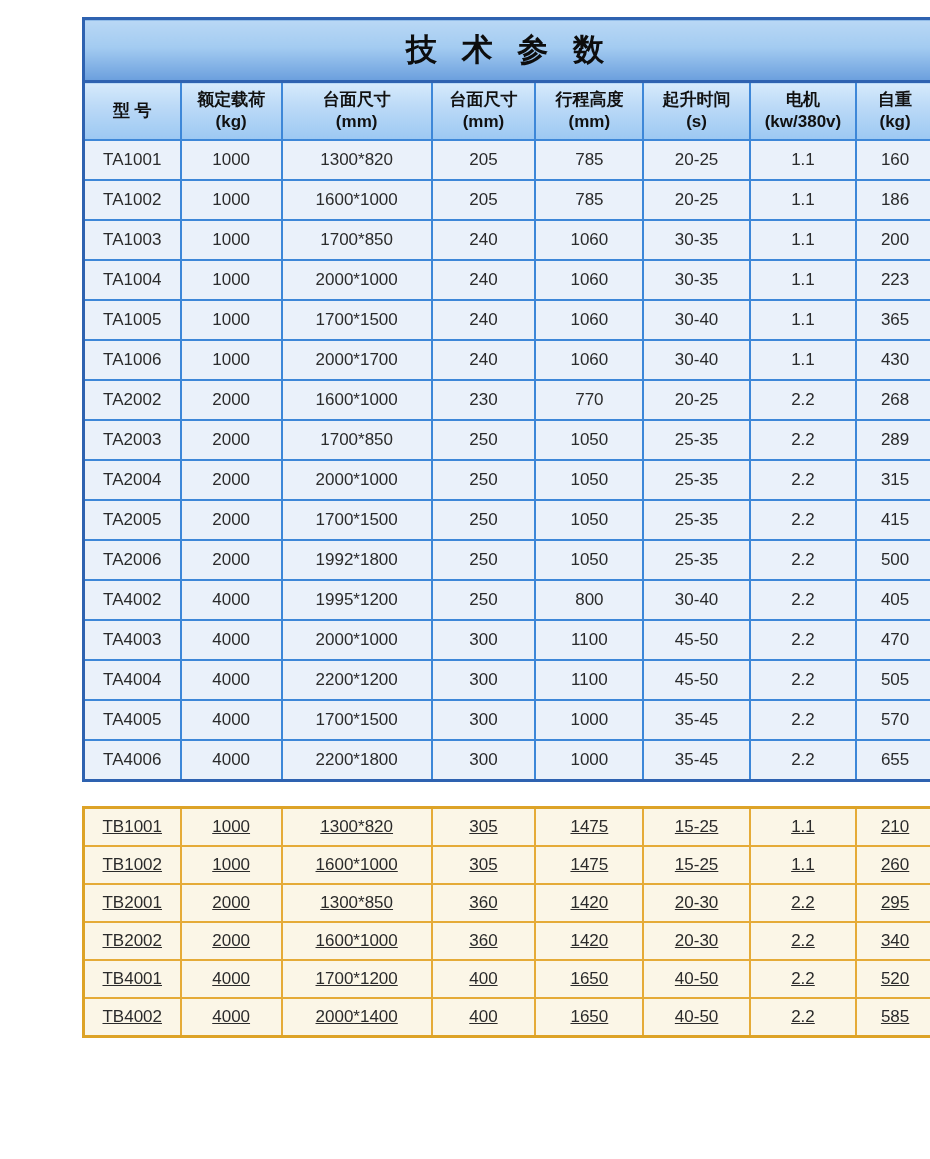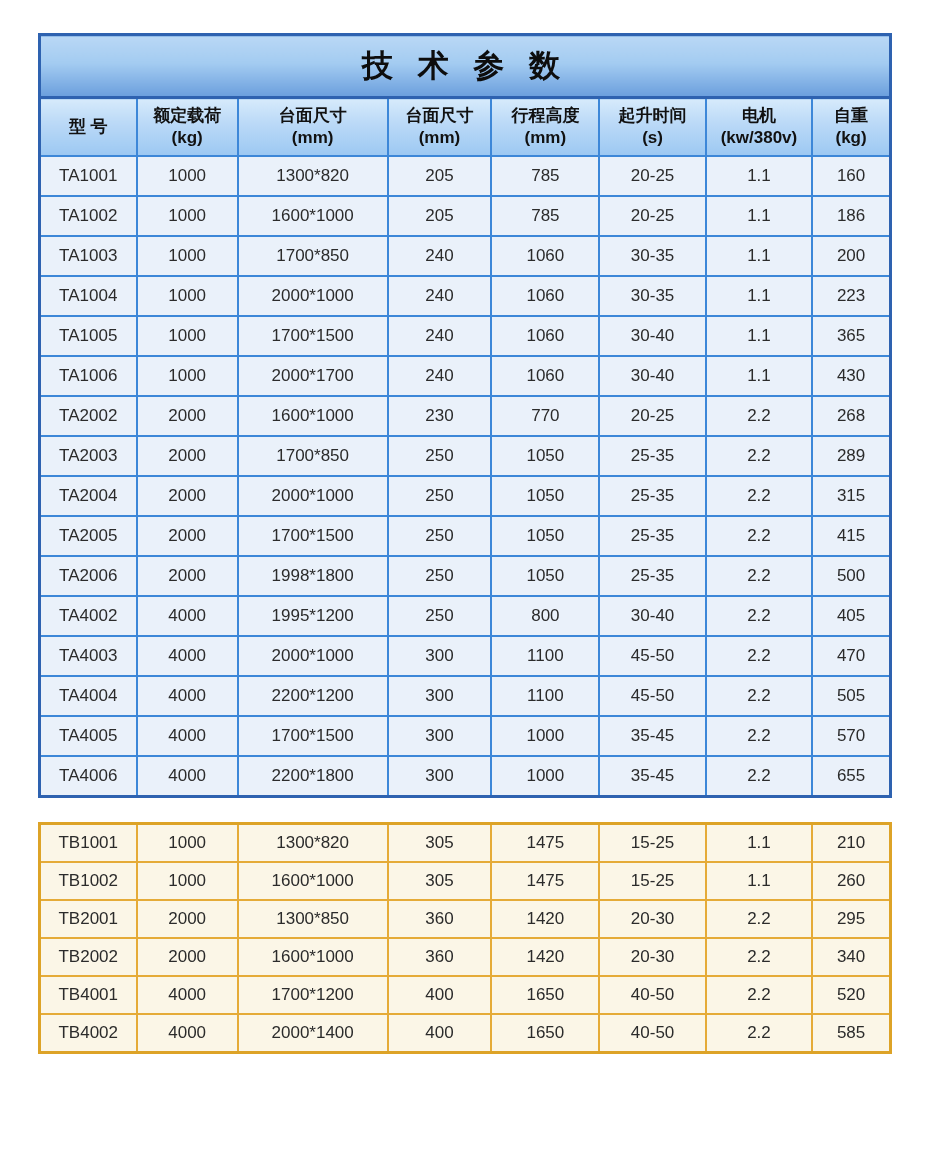--- a/index.html
+++ b/index.html
@@ -6,21 +6,22 @@
     margin: 0;
     padding: 0;
     background: #ffffff;
     font-family: "Liberation Sans", "DejaVu Sans", sans-serif;
   }
   body {
     width: 930px;
     min-height: 1159px;
   }
   .page {
-    padding: 33px 38px 10px 38px;
+    padding: 17px 38px 10px 38px;
+    margin-left: 44px;
   }
   table {
     border-collapse: collapse;
     table-layout: fixed;
     width: 854px;
   }
   
   .ta-table {
     border: 3px solid #2e62b0;
   }
@@ -64,20 +65,21 @@
   }
   .tb-table td {
     border: 2px solid #e5ab38;
     background: #fbf6e7;
     height: 36px;
     padding: 0;
     text-align: center;
     vertical-align: middle;
     font-size: 17px;
     color: #2b2b2b;
+    text-decoration: underline;
   }
 </style>
 </head>
 <body>
 
 <div class="page">
 
   <table class="ta-table">
     <colgroup id="ta-colgroup">
         <col style="width: 11.4%;">
@@ -224,21 +226,21 @@
           <td>1700*1500</td>
           <td>250</td>
           <td>1050</td>
           <td>25-35</td>
           <td>2.2</td>
           <td>415</td>
         </tr>
         <tr>
           <td>TA2006</td>
           <td>2000</td>
-          <td>1998*1800</td>
+          <td>1992*1800</td>
           <td>250</td>
           <td>1050</td>
           <td>25-35</td>
           <td>2.2</td>
           <td>500</td>
         </tr>
         <tr>
           <td>TA4002</td>
           <td>4000</td>
           <td>1995*1200</td>

